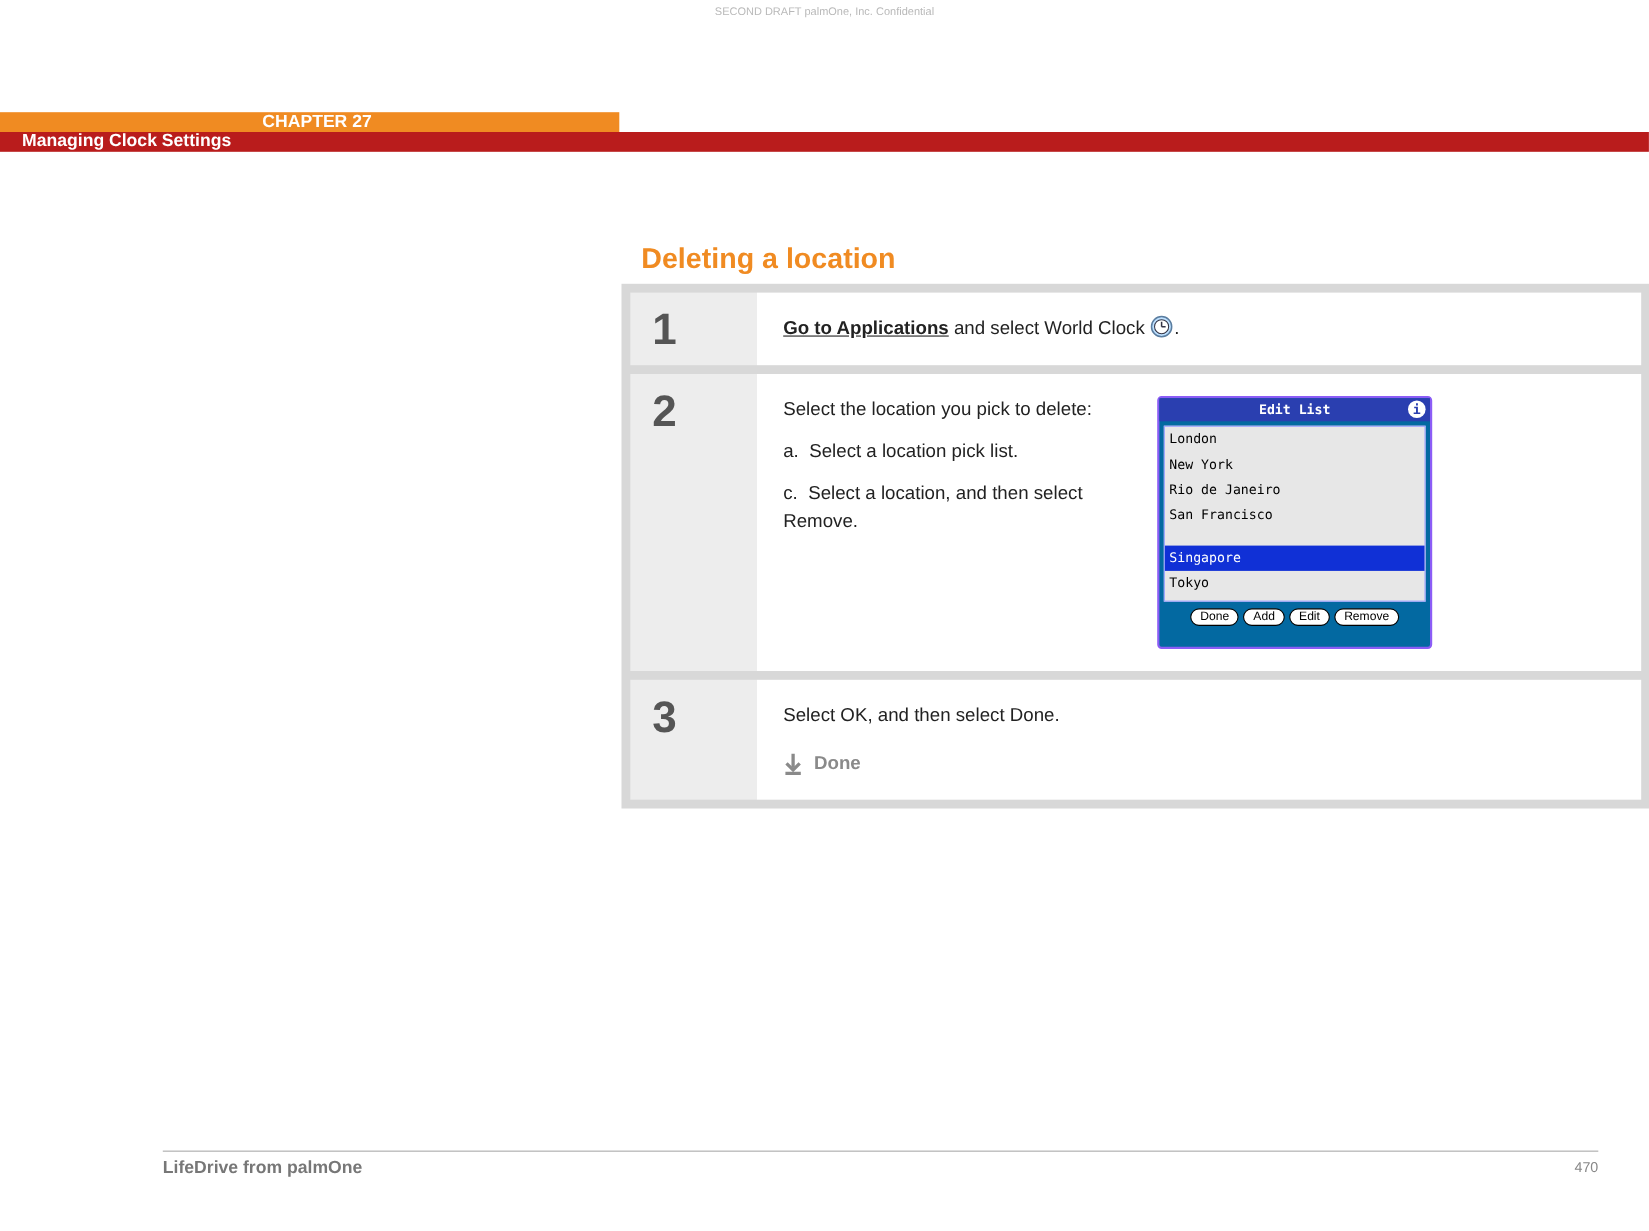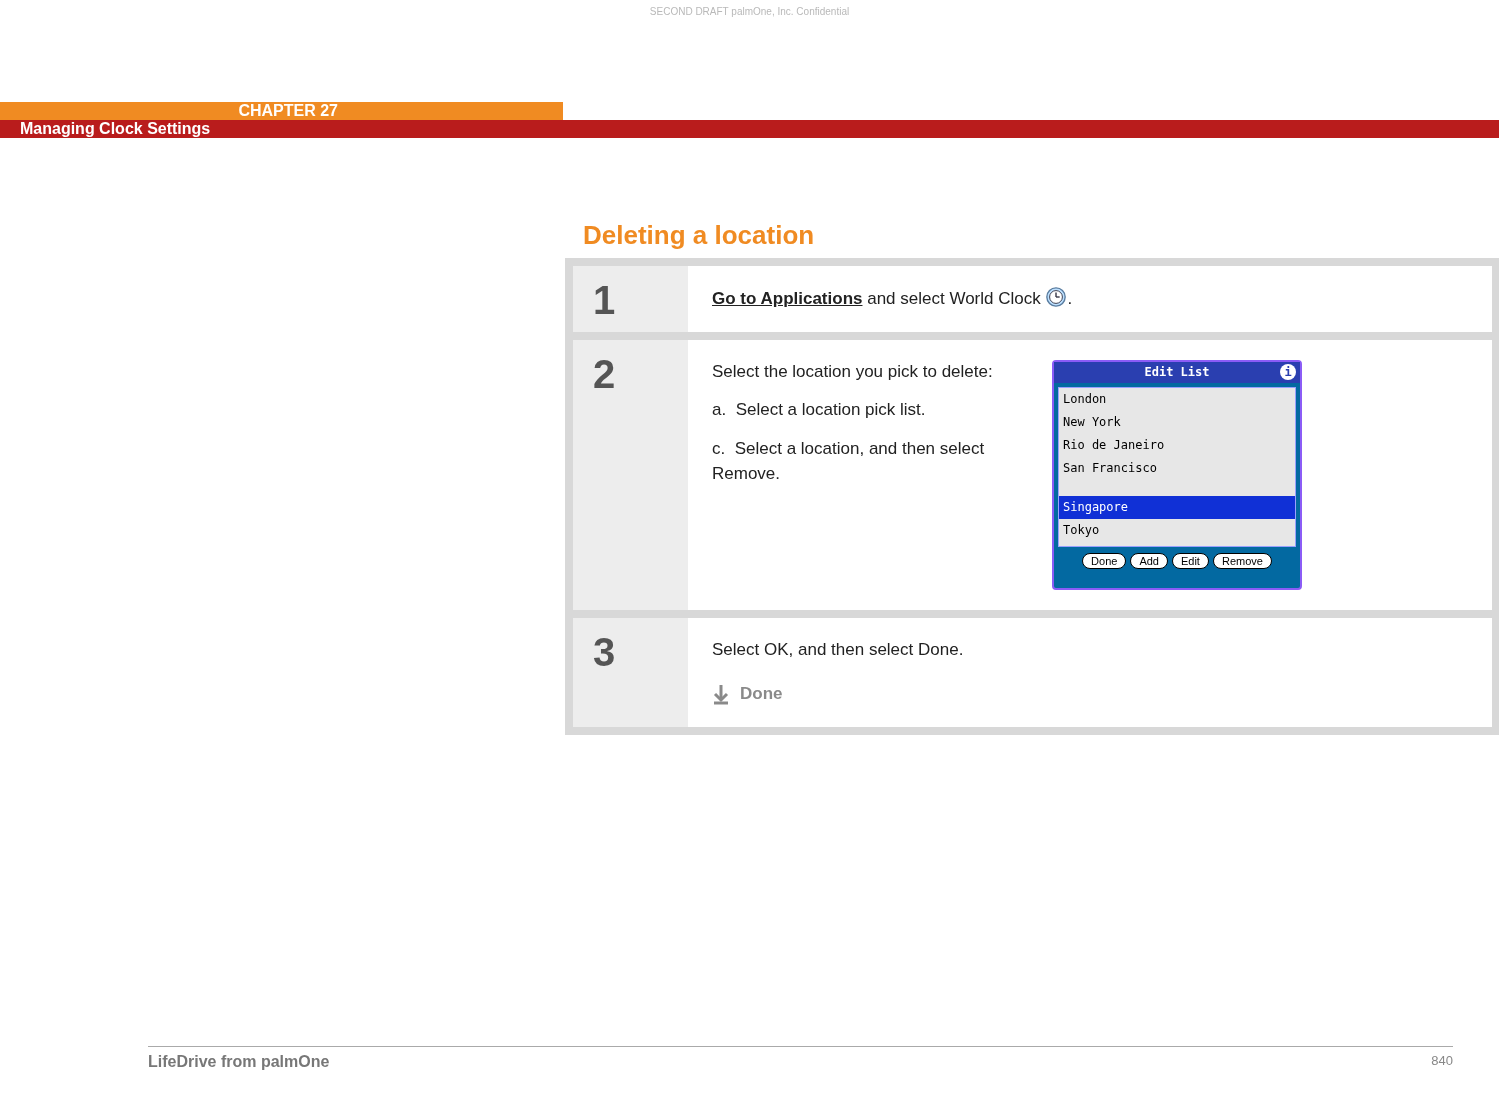--- a/index.html
+++ b/index.html
@@ -276,14 +276,14 @@
           <span>Done</span>
         </div>
       </div>
     </div>
   </div>
 
 </div>
 
 <div class="footer-line">
   <span class="footer-left">LifeDrive from palmOne</span>
-  <span class="footer-right">840</span>
+  <span class="footer-right">470</span>
 </div>
 
 </body></html>

